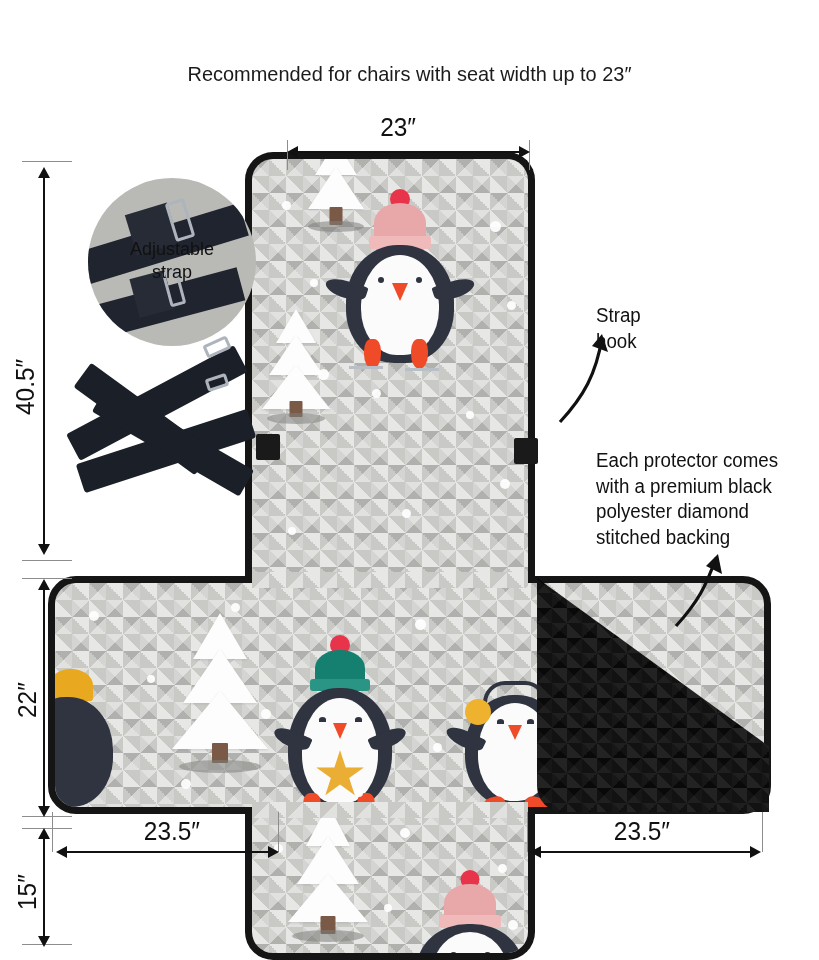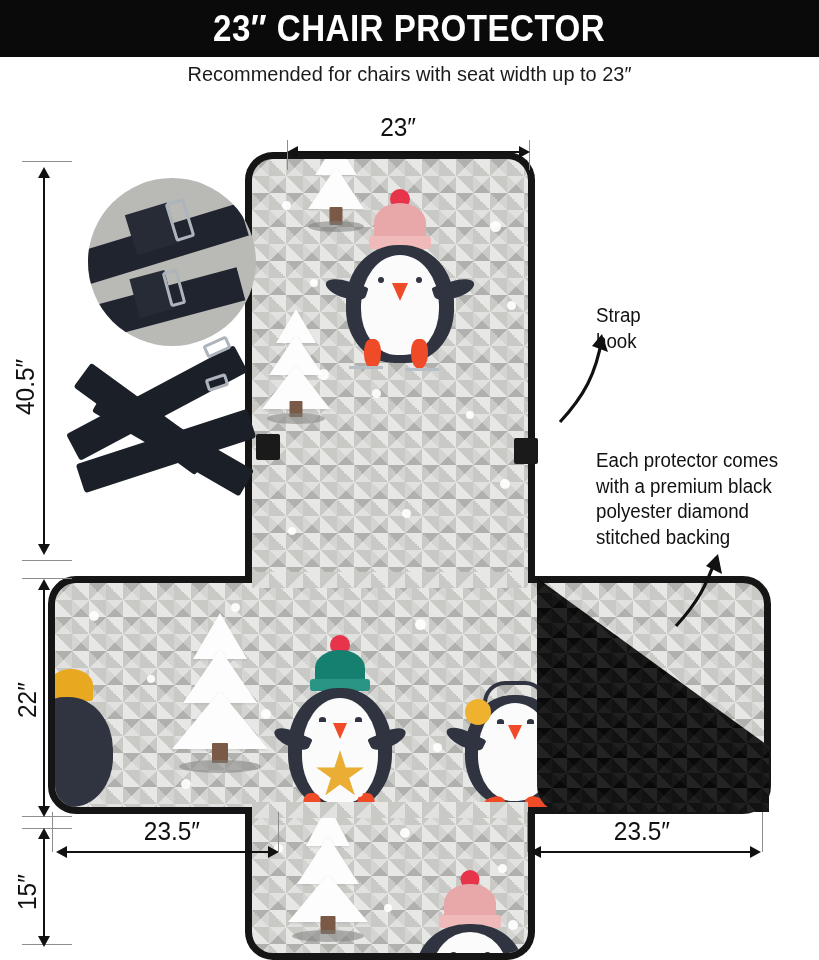--- a/index.html
+++ b/index.html
@@ -210,23 +210,20 @@
     position: absolute; color: #111; font-size: 19.5px; line-height: 1.32;
     transform: scaleX(0.96); transform-origin: left top;
   }
   .callout-arrow { position: absolute; }
 </style>
 </head>
 <body>
 
 <div id="page">
 
-  <div class="header-bar">
-    <div class="header-title">23″ CHAIR PROTECTOR</div>
-  </div>
   <div class="subtitle">Recommended for chairs with seat width up to 23″</div>
 
   <div class="protector">
 
     <div class="backing-edge"></div>
 
     <div class="panel panel-top">
 
       <div class="tree" style="left:48px; top:-18px; width:72px; height:92px;">
         <div class="tier" style="top:0px;  border-width:0 21px 34px 21px;"></div>
@@ -376,20 +373,24 @@
 
   <div class="inset-circle">
     <div class="strap-band" style="left:-30px; top:52px; width:190px; height:34px; transform:rotate(-17deg);"></div>
     <div class="strap-band lighter" style="left:42px; top:30px; width:44px; height:42px; transform:rotate(-17deg);"></div>
     <div class="buckle" style="left:82px; top:22px; width:20px; height:40px; transform:rotate(-17deg);"></div>
 
     <div class="strap-band" style="left:-24px; top:112px; width:180px; height:34px; transform:rotate(-15deg);"></div>
     <div class="strap-band lighter" style="left:46px; top:96px; width:36px; height:40px; transform:rotate(-15deg);"></div>
     <div class="buckle" style="left:78px; top:92px; width:16px; height:36px; transform:rotate(-15deg);"></div>
   </div>
+  <div class="inset-label">
+    <div>Adjustable</div>
+    <div>strap</div>
+  </div>
 
   <div style="position:absolute; left:58px; top:340px; width:210px; height:200px;">
     <div class="loose-strap" style="left:4px;  top:48px;  width:190px; height:30px; transform:rotate(-28deg);"></div>
     <div class="loose-strap" style="left:18px; top:96px;  width:180px; height:30px; transform:rotate(-18deg);"></div>
     <div class="loose-strap" style="left:30px; top:86px;  width:170px; height:30px; transform:rotate(30deg);"></div>
     <div class="loose-strap" style="left:10px; top:64px;  width:150px; height:30px; transform:rotate(36deg);"></div>
     <div class="buckle" style="left:146px; top:0px;  width:26px; height:14px; transform:rotate(-24deg);"></div>
     <div class="buckle" style="left:148px; top:36px; width:22px; height:13px; transform:rotate(-18deg);"></div>
   </div>
 

